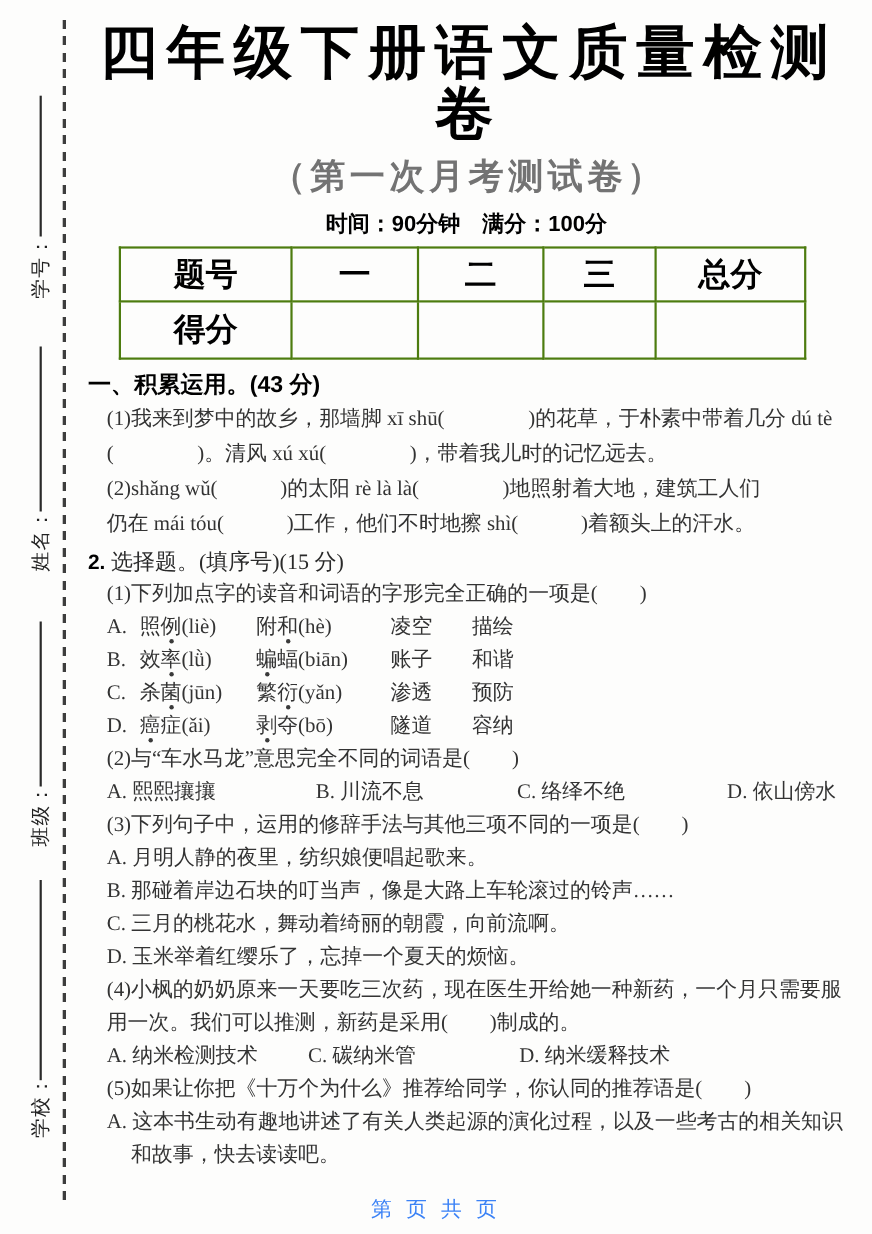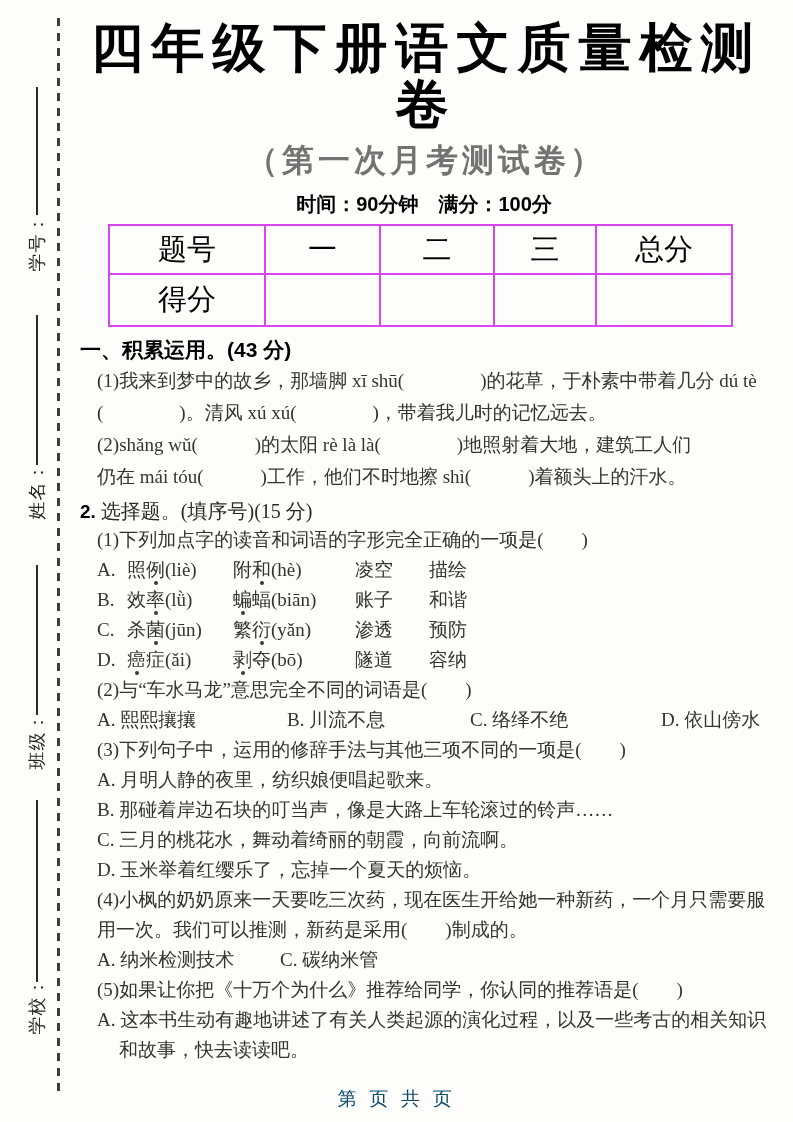--- a/index.html
+++ b/index.html
@@ -33,22 +33,22 @@
     font-size:32px;font-weight:800;letter-spacing:4px;line-height:40px;
   }
   .meta{
     margin-top:12px;text-align:center;padding-right:4px;color:#000;
     font-family:"Liberation Sans","DejaVu Sans",sans-serif;
     font-size:20px;font-weight:700;line-height:24px;
   }
   
   table.score{border-collapse:collapse;margin:8px 0 0 28px;table-layout:fixed;}
   table.score td{
-    border:2px solid #d946ef;text-align:center;vertical-align:middle;
-    font-size:29px;font-weight:400;color:#000;
+    border:2px solid #4d7c0f;text-align:center;vertical-align:middle;
+    font-size:29px;font-weight:700;color:#000;
   }
   table.score tr.r1 td{height:45px;}
   table.score tr.r2 td{height:48px;}
   
   .sec-heading{
     margin-top:10px;color:#000;
     font-family:"Liberation Sans","DejaVu Sans",sans-serif;
     font-size:21px;font-weight:700;line-height:25px;
   }
   .q-head{margin-top:5px;font-size:20px;line-height:26px;color:#2a2a2a;}
@@ -70,21 +70,21 @@
   .optrow4 .o3{width:174px;}
   .indent2{margin-left:39px;}
   .dotted{position:relative;}
   .dotted::after{
     content:"";position:absolute;left:50%;margin-left:-2px;bottom:-5px;
     width:4px;height:4px;border-radius:50%;background:#3a3a3a;
   }
   
   .footer{
     position:absolute;left:0;width:793px;top:1086px;text-align:center;
-    font-size:19px;letter-spacing:4px;color:#0c4a6e;
+    font-size:19px;letter-spacing:4px;color:#3b82f6;
   }
 </style>
 </head>
 <body>
 
 <div class="page">
 
   <div class="seal">
     <div class="seal-dash"></div>
 
@@ -185,20 +185,21 @@
     <div class="bline">A. 月明人静的夜里，纺织娘便唱起歌来。</div>
     <div class="bline">B. 那碰着岸边石块的叮当声，像是大路上车轮滚过的铃声……</div>
     <div class="bline">C. 三月的桃花水，舞动着绮丽的朝霞，向前流啊。</div>
     <div class="bline">D. 玉米举着红缨乐了，忘掉一个夏天的烦恼。</div>
 
     <div class="bline">(4)小枫的奶奶原来一天要吃三次药，现在医生开给她一种新药，一个月只需要服</div>
     <div class="bline">用一次。我们可以推测，新药是采用(　　)制成的。</div>
     <div class="optrow optrow4">
       <span class="o1">A. 纳米检测技术</span>
       <span class="o3">C. 碳纳米管</span>
+      <span class="o4">D. 纳米缓释技术</span>
     </div>
 
     <div class="bline">(5)如果让你把《十万个为什么》推荐给同学，你认同的推荐语是(　　)</div>
     <div class="bline">A. 这本书生动有趣地讲述了有关人类起源的演化过程，以及一些考古的相关知识</div>
     <div class="bline indent2">和故事，快去读读吧。</div>
 
   </div>
 
   <div class="footer">第 页 共 页</div>
 </div>

